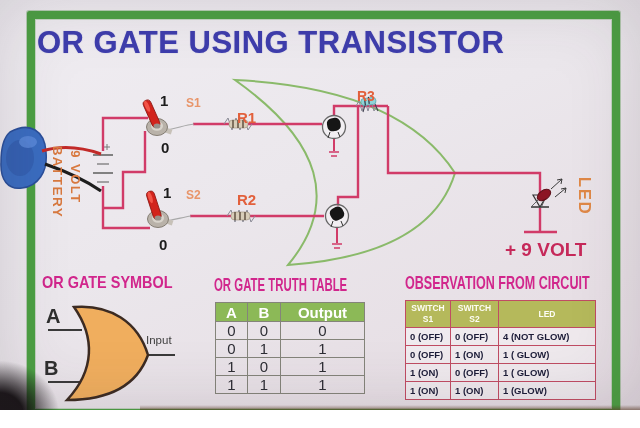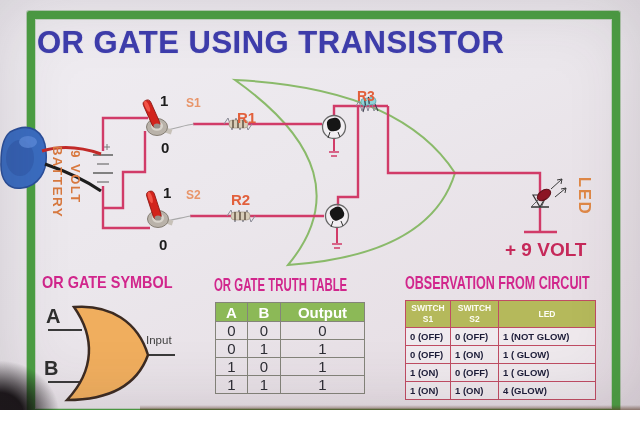--- a/index.html
+++ b/index.html
@@ -194,21 +194,21 @@
 
   <div class="lbl switch-num" style="left:160px; top:92px;">1</div>
   <div class="lbl switch-num" style="left:161px; top:139px;">0</div>
   <div class="lbl s-label" style="left:186px; top:96px;">S1</div>
 
   <div class="lbl switch-num" style="left:163px; top:184px;">1</div>
   <div class="lbl switch-num" style="left:159px; top:236px;">0</div>
   <div class="lbl s-label" style="left:186px; top:188px;">S2</div>
 
   <div class="lbl r-label" style="left:237px; top:109px;">R1</div>
-  <div class="lbl r-label" style="left:231px; top:191px;">R2</div>
+  <div class="lbl r-label" style="left:237px; top:191px;">R2</div>
   <div class="lbl r-label" style="left:357px; top:88px; font-size:14px;">R3</div>
 
   <div class="lbl v" style="left:560px; top:186px; width:48px; height:20px; text-align:center;
               font-size:17px; font-weight:700; color:#df8847; letter-spacing:1.5px;">LED</div>
   <div class="lbl" style="left:505px; top:239px; width:72px; text-align:right;
               font-size:19px; font-weight:700; color:#c6295a;">+ 9 VOLT</div>
 
   <div class="lbl heading" style="left:42px; top:273px; font-size:17px; transform:scaleX(.85); transform-origin:left center;">OR GATE SYMBOL</div>
   <div class="lbl" style="left:46px; top:305px; font-size:20px; font-weight:700; color:#2f2f2f;">A</div>
   <div class="lbl" style="left:44px; top:357px; font-size:20px; font-weight:700; color:#2f2f2f;">B</div>
@@ -272,36 +272,36 @@
         <th>
           <span>LED</span>
           <span></span>
         </th>
       </tr>
     </thead>
     <tbody>
       <tr>
         <td>0 (OFF)</td>
         <td>0 (OFF)</td>
-        <td>1 (NOT GLOW)</td>
+        <td>4 (NOT GLOW)</td>
       </tr>
       <tr>
         <td>0 (OFF)</td>
         <td>1 (ON)</td>
         <td>1 ( GLOW)</td>
       </tr>
       <tr>
         <td>1 (ON)</td>
         <td>0 (OFF)</td>
         <td>1 ( GLOW)</td>
       </tr>
       <tr>
         <td>1 (ON)</td>
         <td>1 (ON)</td>
-        <td>4 (GLOW)</td>
+        <td>1 (GLOW)</td>
       </tr>
     </tbody>
   </table>
 
   <div class="shadow-bl"></div>
   <div class="table-edge"></div>
   <div class="vignette"></div>
 </div>
 
 </body></html>

